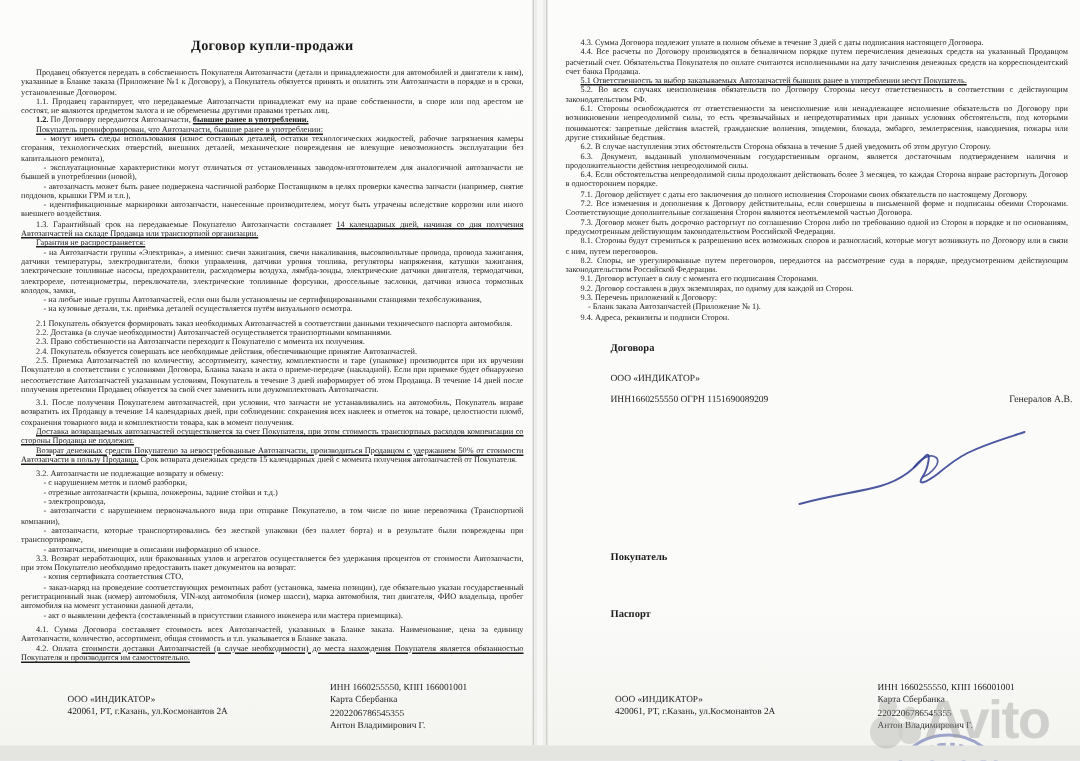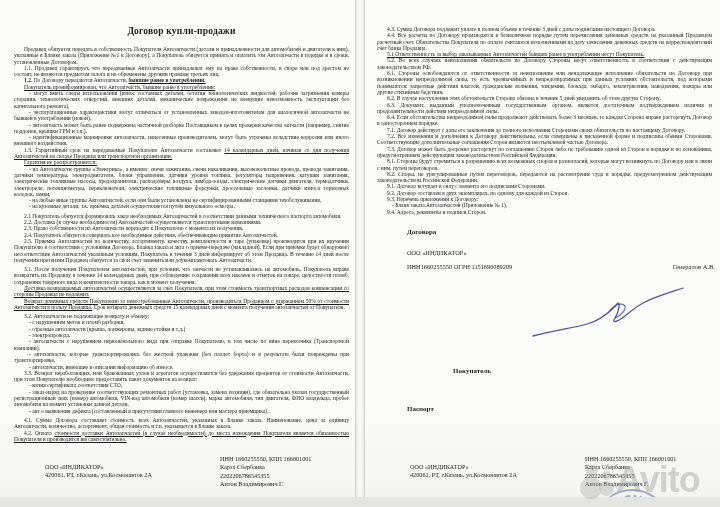--- a/index.html
+++ b/index.html
@@ -172,21 +172,21 @@
         
       </div>
 
     </div>
 
     <svg class="sig-svg" style="left:160px;top:278px;" width="180" height="70" viewBox="0 0 180 70">
       <path d="M8,58 C30,52 48,50 62,46 C80,41 88,30 92,26 C96,22 94,34 90,40 C86,46 92,44 100,38 C106,33 112,28 120,24 C132,18 146,14 158,10" fill="none" stroke="#2c3a8f" stroke-width="1.3" opacity="0.85" stroke-linecap="round"></path>
       <path d="M84,34 C88,28 95,24 99,27 C103,30 96,38 90,40" fill="none" stroke="#2c3a8f" stroke-width="1.1" opacity="0.8"></path>
     </svg>
 
-    <div class="abs sec-heading" style="left:42px;top:367px;margin-left:46px;">Покупатель</div>
+    <div class="abs sec-heading" style="left:42px;top:367px;">Покупатель</div>
     <div class="abs sec-heading" style="left:42px;top:405px;">Паспорт</div>
 
     <div class="requisites" style="left:0;top:455px;">
       <div class="req-org">
         <div>ООО «ИНДИКАТОР»</div>
         <div>420061, РТ, г.Казань, ул.Космонавтов 2А</div>
       </div>
       <div class="req-bank">
         <div>ИНН 1660255550, КПП 166001001</div>
         <div>Карта Сбербанка</div>

